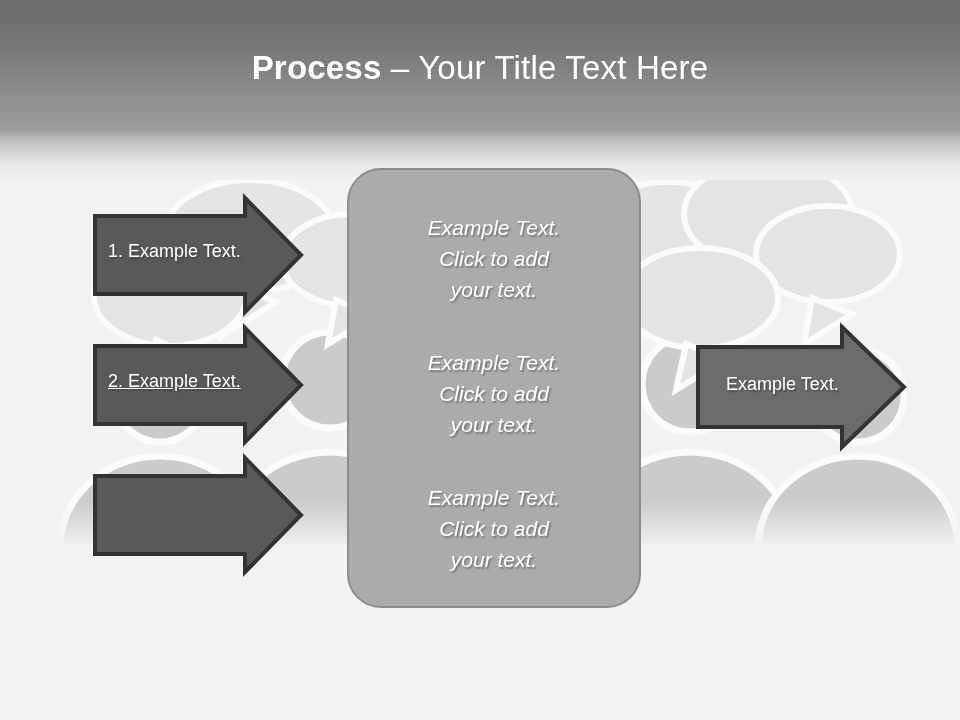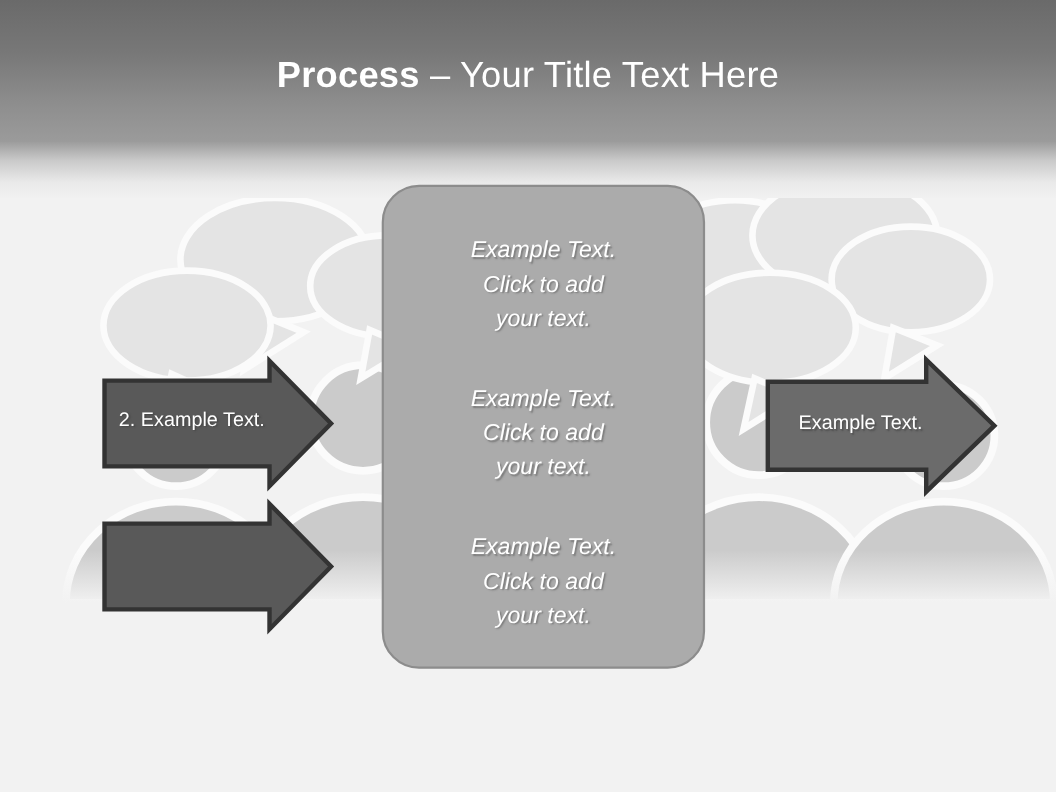--- a/index.html
+++ b/index.html
@@ -117,21 +117,21 @@
     font-size: 18px;
     line-height: 22px;
     text-shadow: 1.5px 1.5px 1.5px rgba(60,60,60,0.6);
     white-space: nowrap;
     pointer-events: none;
   }
 
   .arrow-1 { left: 93px; top: 196px; }
   .arrow-1 .arrow-label { left: 15px; top: 44px; }
   .arrow-2 { left: 93px; top: 326px; }
-  .arrow-2 .arrow-label { left: 15px; top: 44px; }
+  .arrow-2 .arrow-label { left: 15px; top: 44px; text-decoration: underline; }
   .arrow-3 { left: 93px; top: 456px; }
   .arrow-3 .arrow-label { left: 15px; top: 44px; }
 
   .arrow-out { left: 696px; top: 325px; }
   .arrow-out .arrow-label { left: 30px; top: 48px; }
 </style>
 </head>
 <body>
 
 <div id="slide">
@@ -189,20 +189,26 @@
 Click  to add
 your text.</div>
     <div class="panel-block b2">Example Text.
 Click  to add
 your text.</div>
     <div class="panel-block b3">Example Text.
 Click  to add
 your text.</div>
   </div>
 
+  <div class="arrow arrow-1">
+    <svg width="210" height="120" viewBox="0 0 210 120">
+      <polygon points="2,20 152,20 152,2 208,59 152,116 152,98 2,98" fill="#595959" stroke="#333333" stroke-width="4" stroke-linejoin="miter"></polygon>
+    </svg>
+    <span class="arrow-label">1. Example Text.</span>
+  </div>
 
   <div class="arrow arrow-2">
     <svg width="210" height="120" viewBox="0 0 210 120">
       <polygon points="2,20 152,20 152,2 208,59 152,116 152,98 2,98" fill="#595959" stroke="#333333" stroke-width="4" stroke-linejoin="miter"></polygon>
     </svg>
     <span class="arrow-label">2. Example Text.</span>
   </div>
 
   <div class="arrow arrow-3">
     <svg width="210" height="120" viewBox="0 0 210 120">

